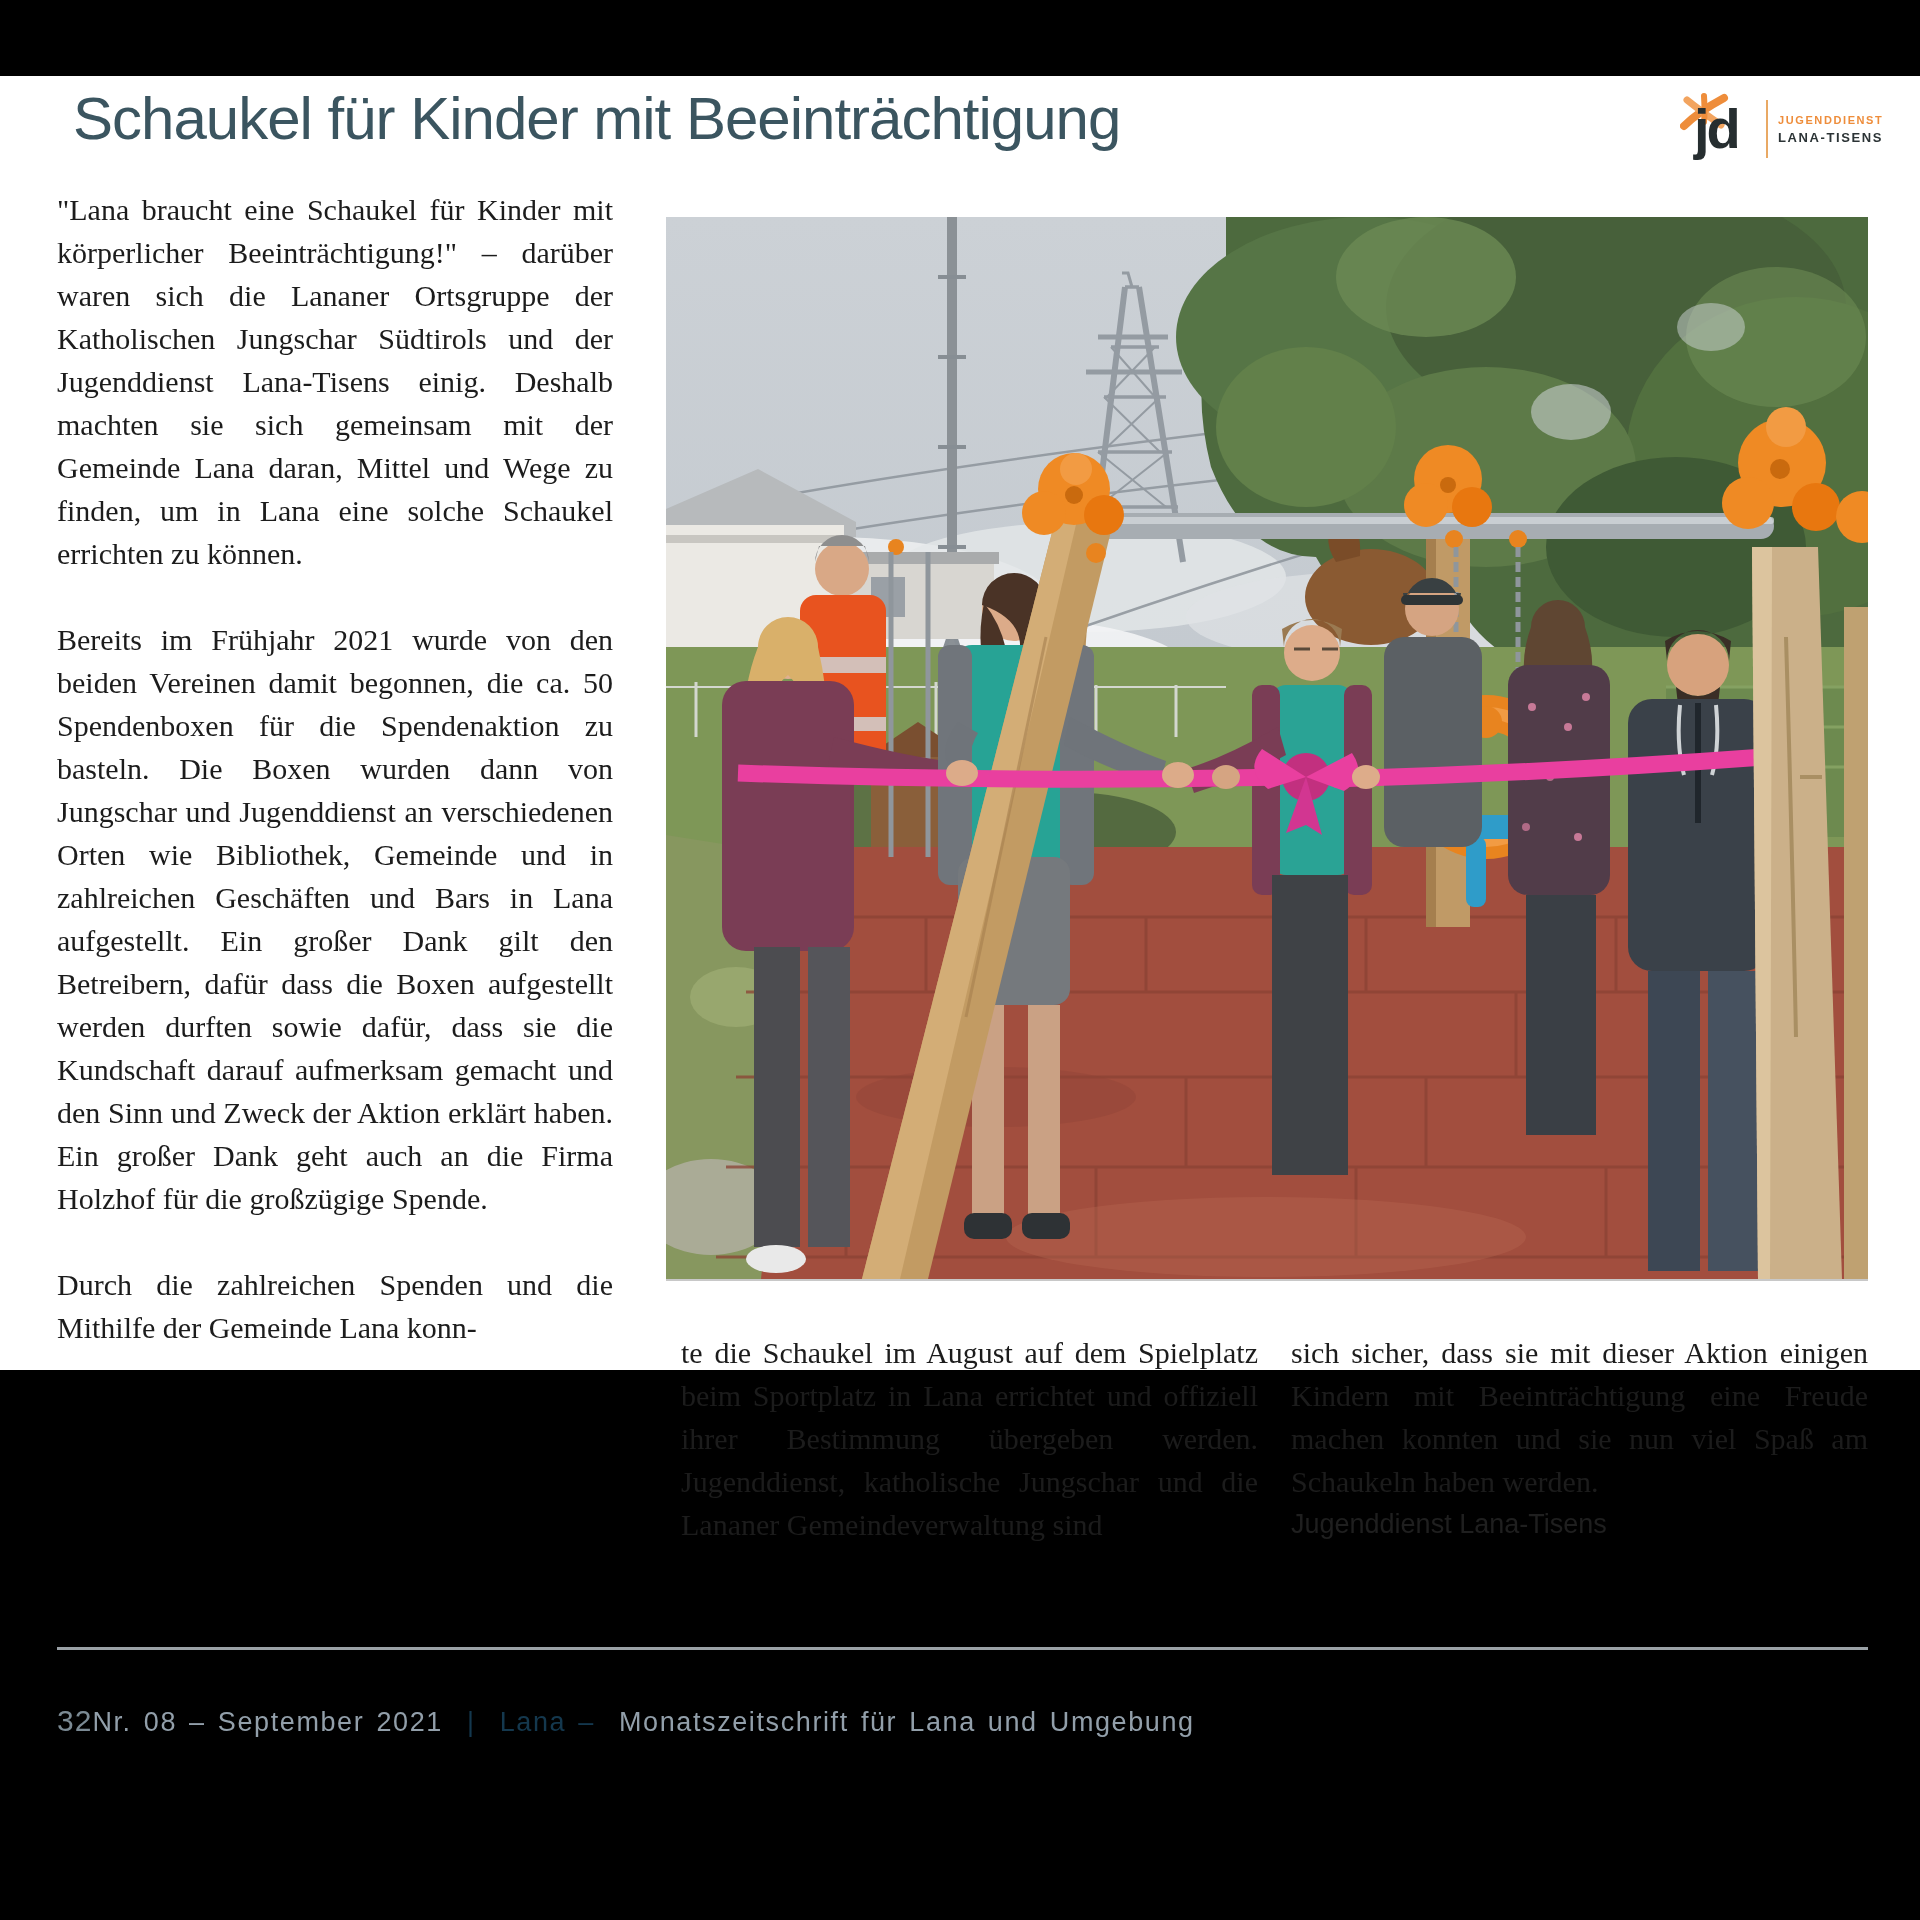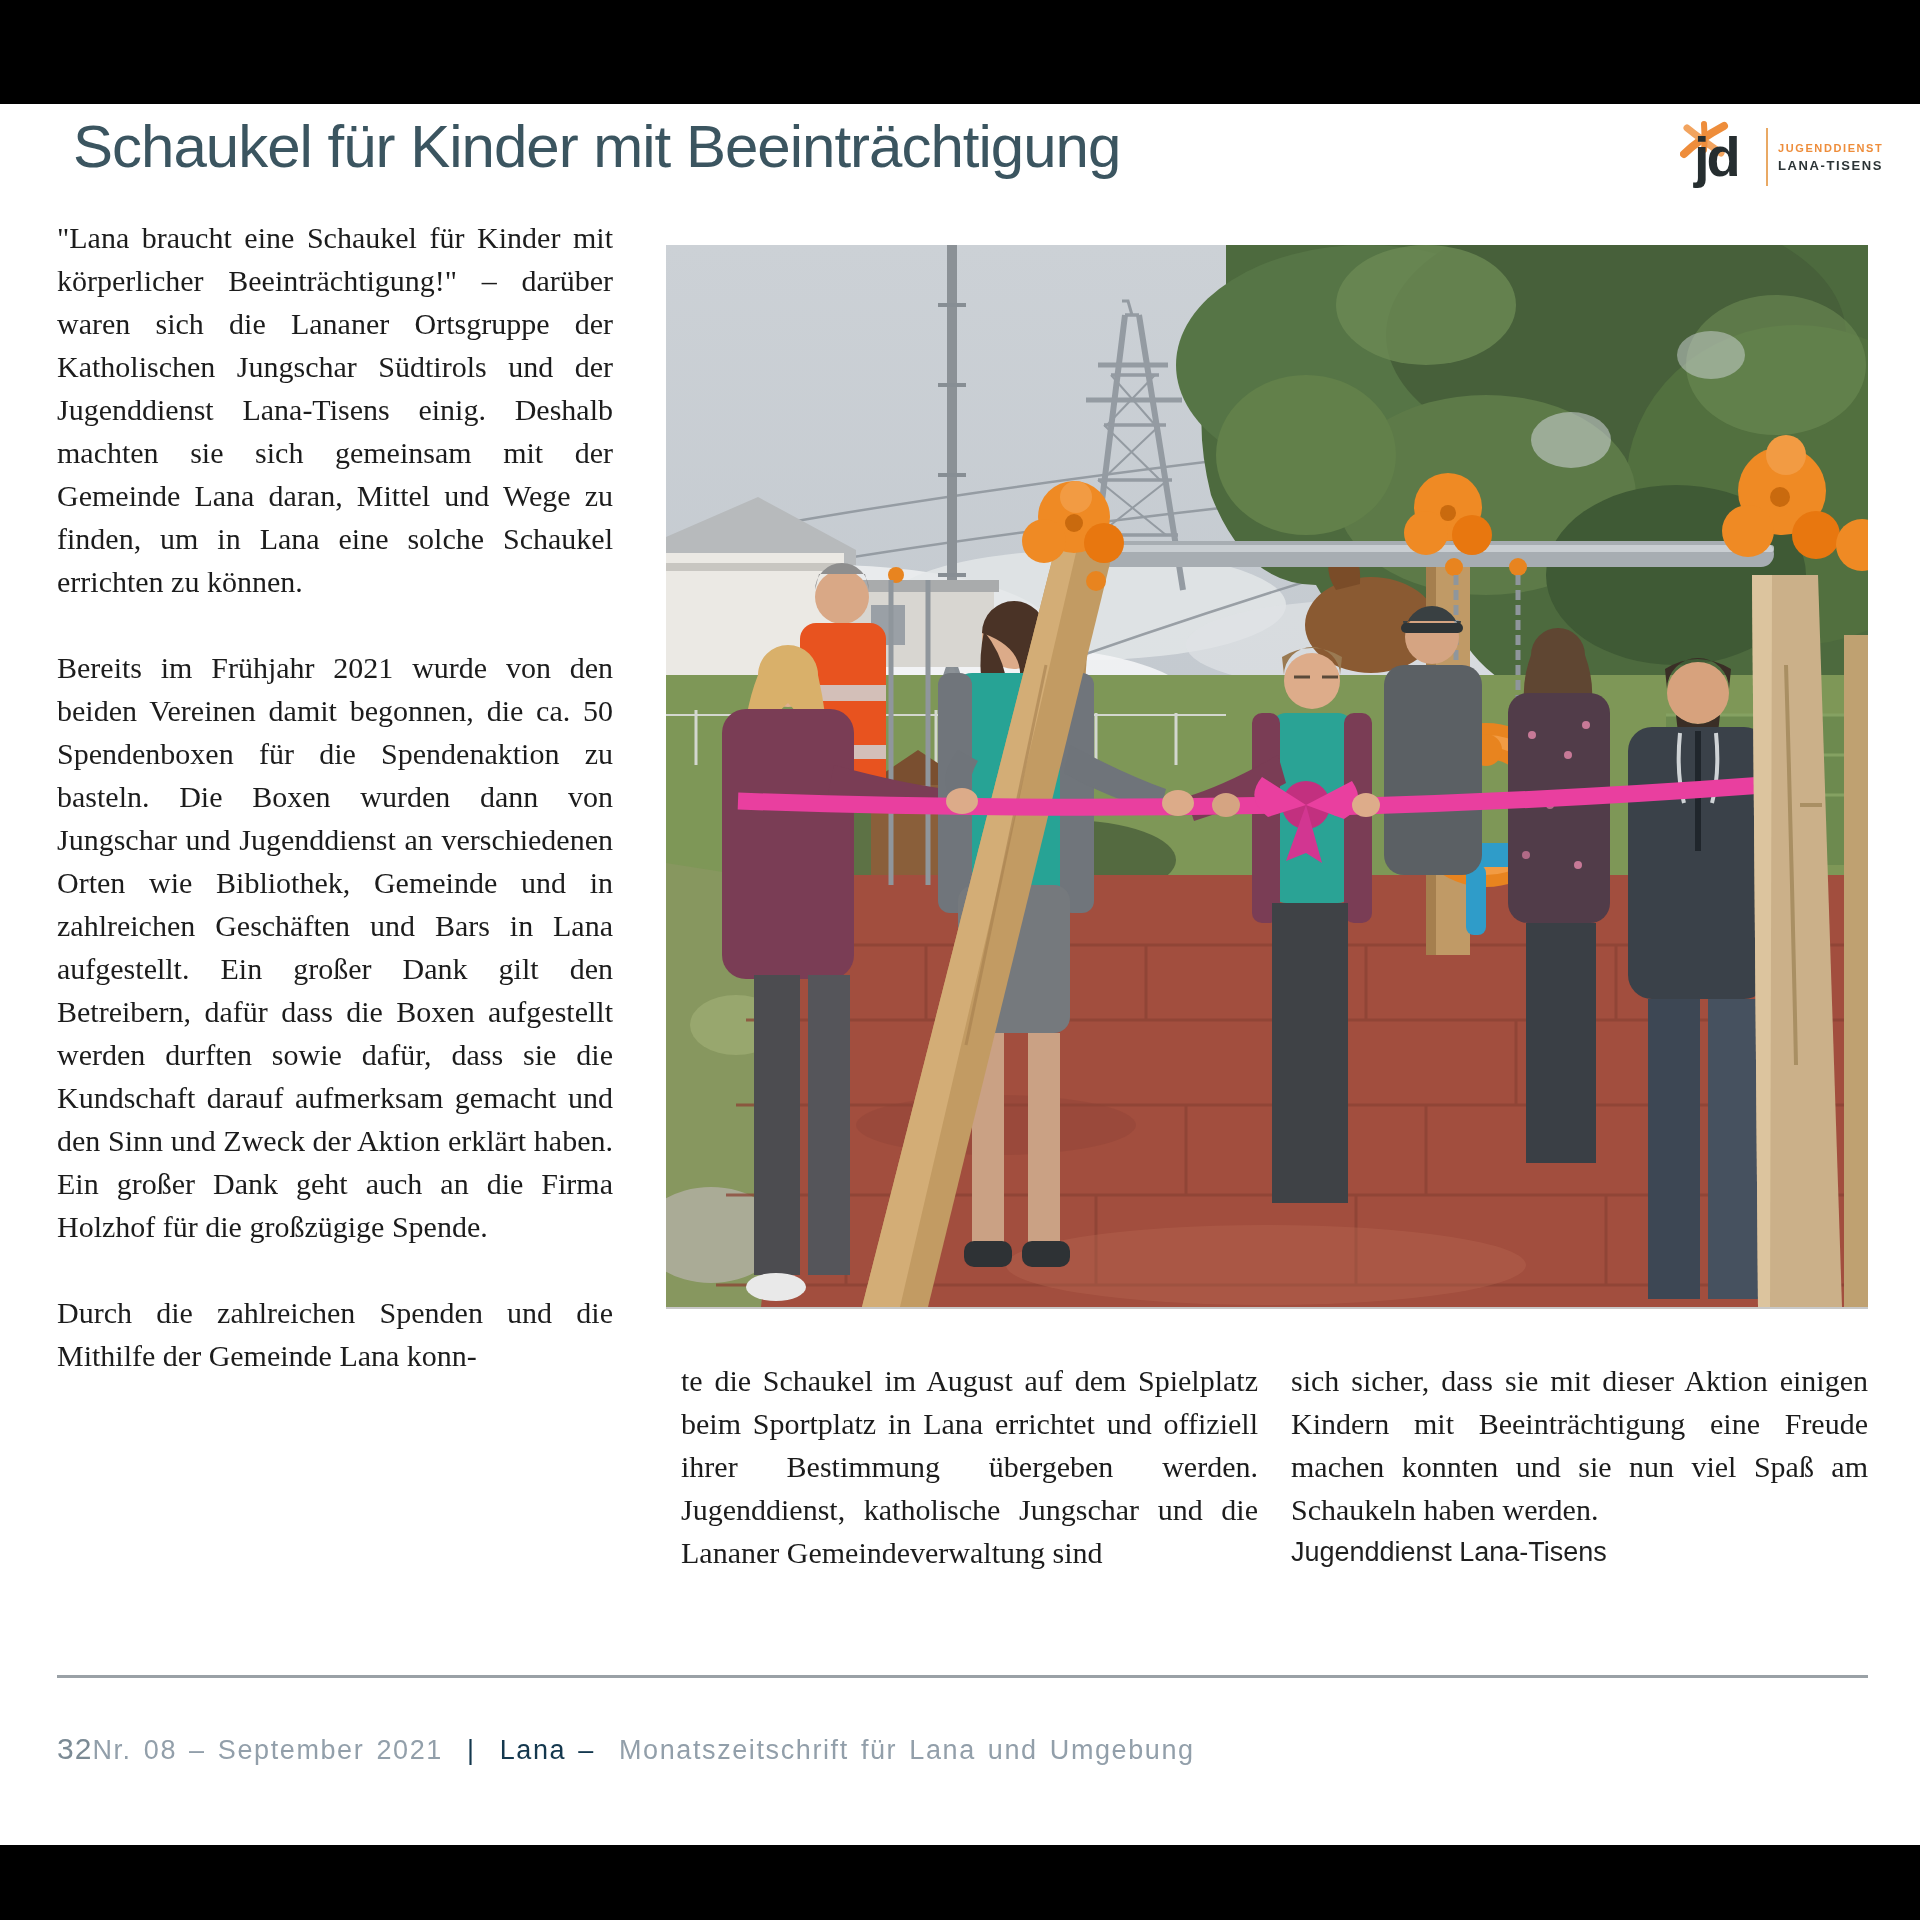--- a/index.html
+++ b/index.html
@@ -1,18 +1,18 @@
 <!DOCTYPE html>
 <html lang="de"><head>
 <meta charset="utf-8">
 <style>
   html,body{margin:0;padding:0;}
   body{width:1920px;height:1920px;background:#000;position:relative;overflow:hidden;
        font-family:"Liberation Serif", serif;}
-  .page{position:absolute;left:0;top:104px;width:1920px;height:1741px;background:#ffffff;}
+  .page{position:absolute;left:0;top:76px;width:1920px;height:1294px;background:#ffffff;}
   .title{position:absolute;left:73px;top:8px;margin:0;width:1400px;
          font-family:"Liberation Sans", sans-serif;font-weight:400;
          font-size:60px;letter-spacing:-1px;color:#3b5560;white-space:nowrap;}
   
   .logo{position:absolute;left:1678px;top:18px;display:flex;align-items:center;height:70px;}
   .logo-mark{position:relative;width:84px;height:70px;}
   .logo-fig{position:absolute;left:2px;top:-2px;width:50px;height:44px;}
   .jd{position:absolute;left:16px;top:2px;font-family:"Liberation Sans", sans-serif;
       font-weight:700;font-size:56px;letter-spacing:-3px;color:#262e30;text-align:right;}
   .logo-sep{width:2px;height:58px;background:#e9a964;margin:0 10px 0 4px;}

